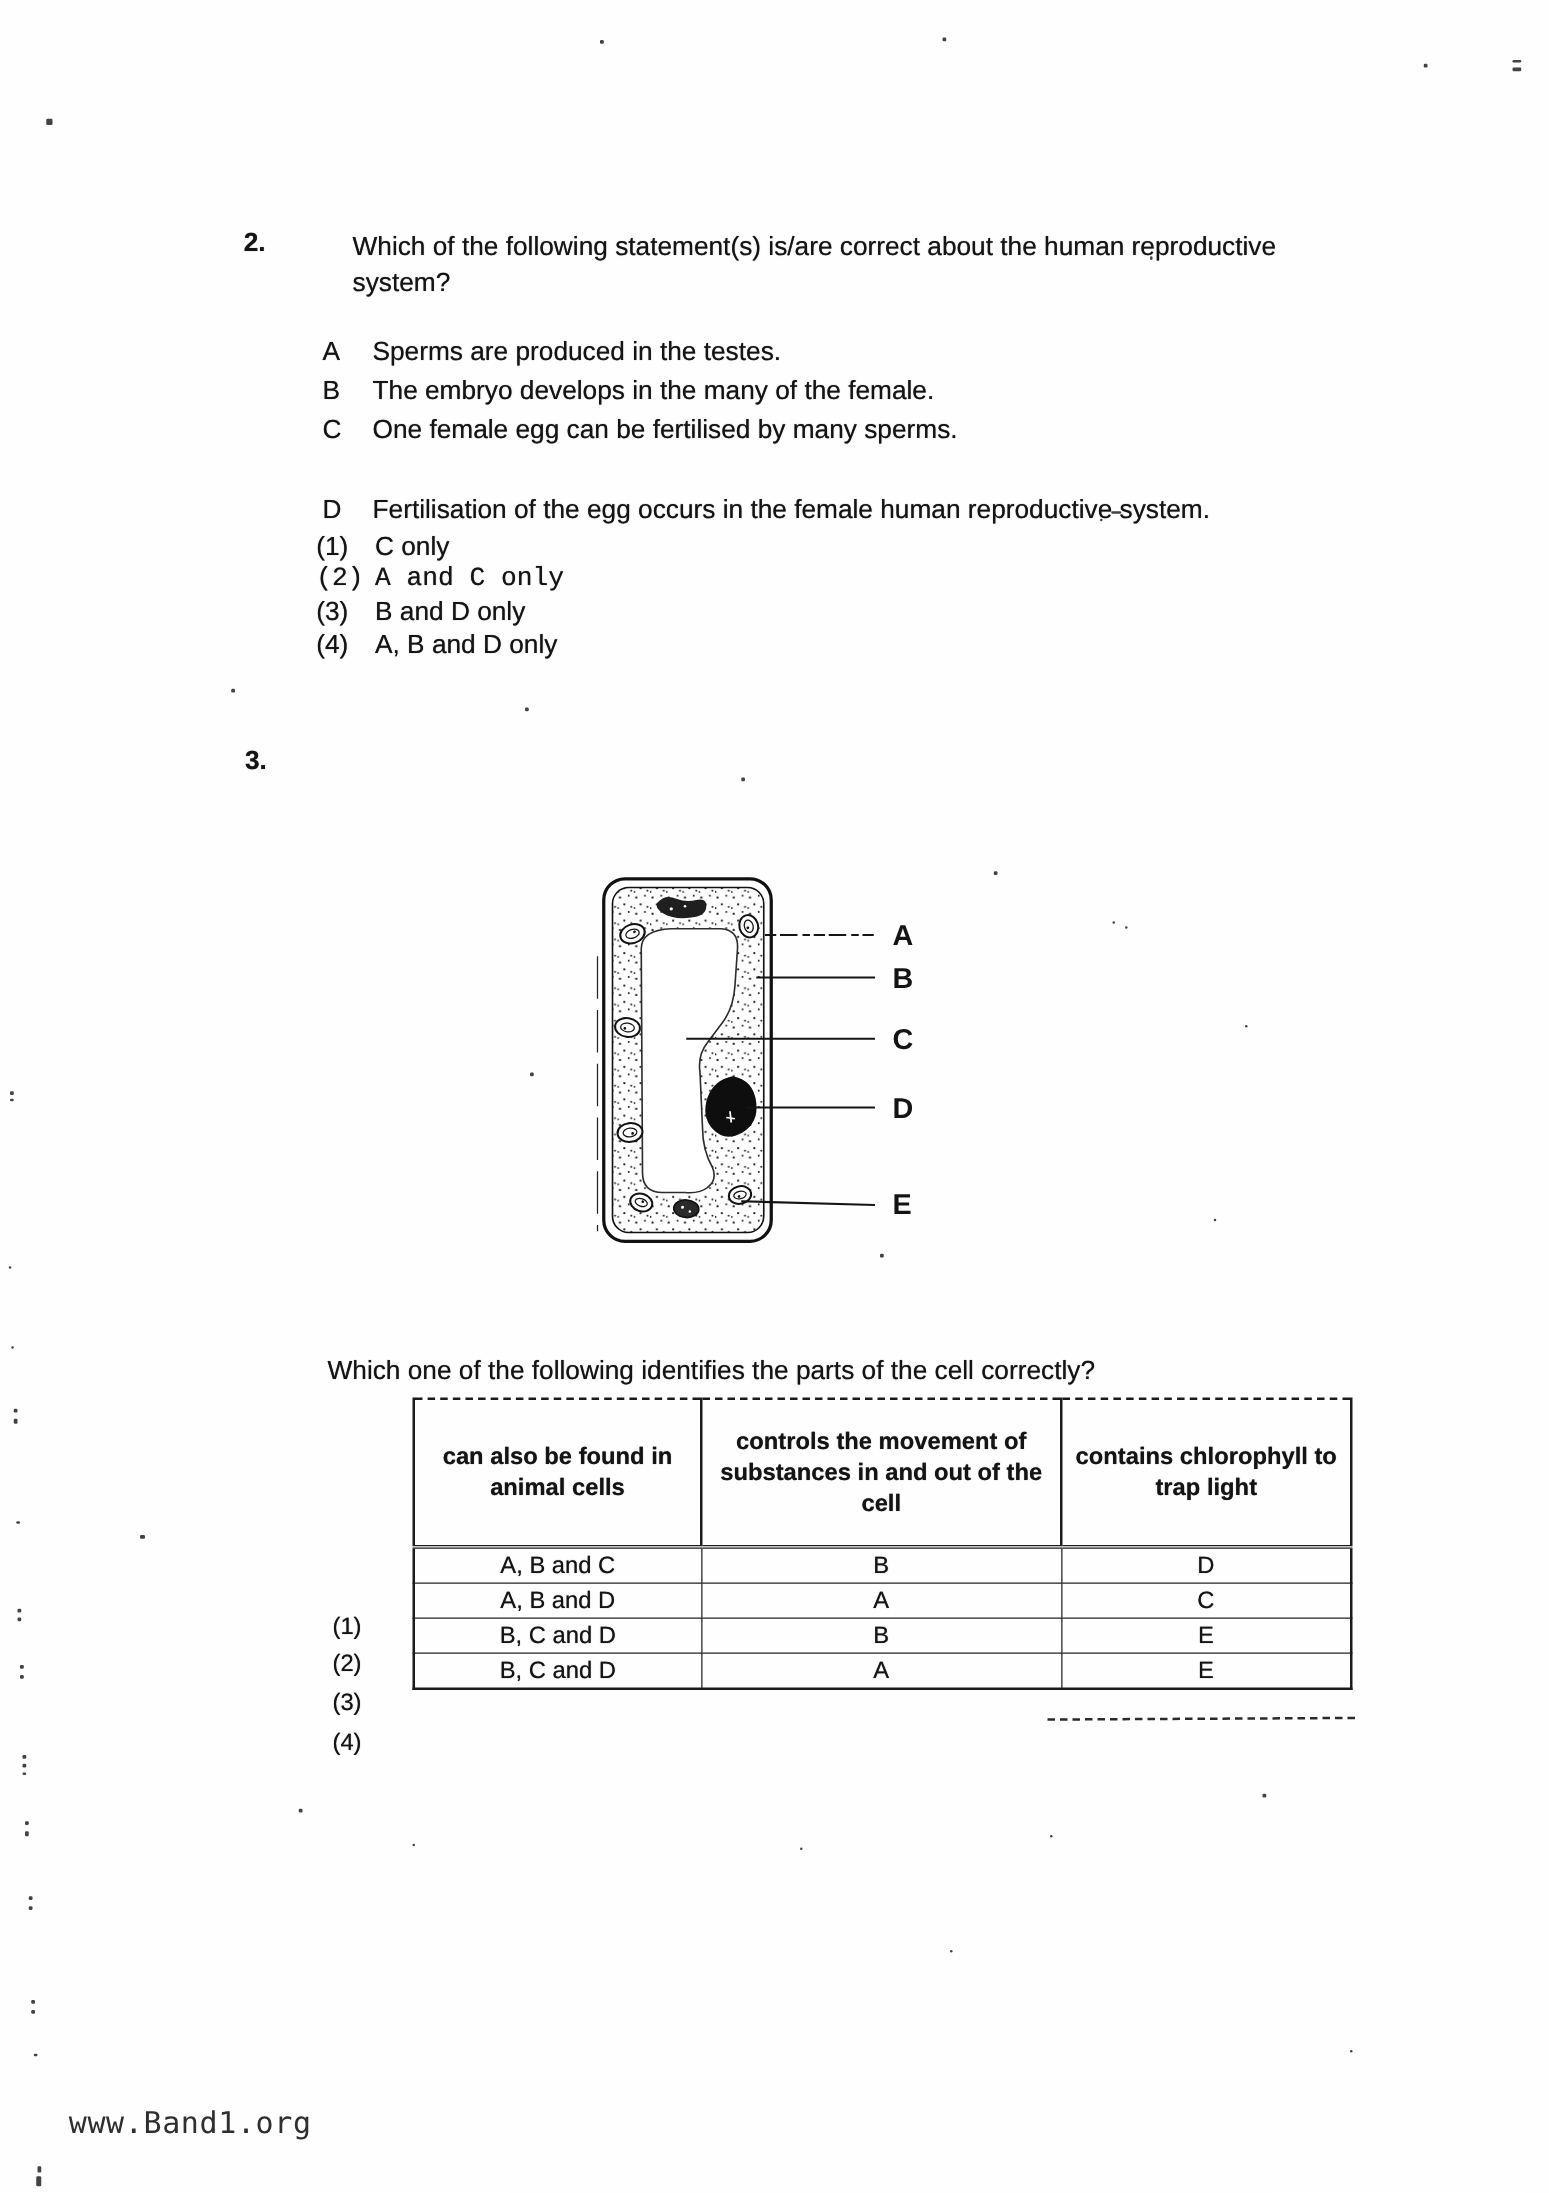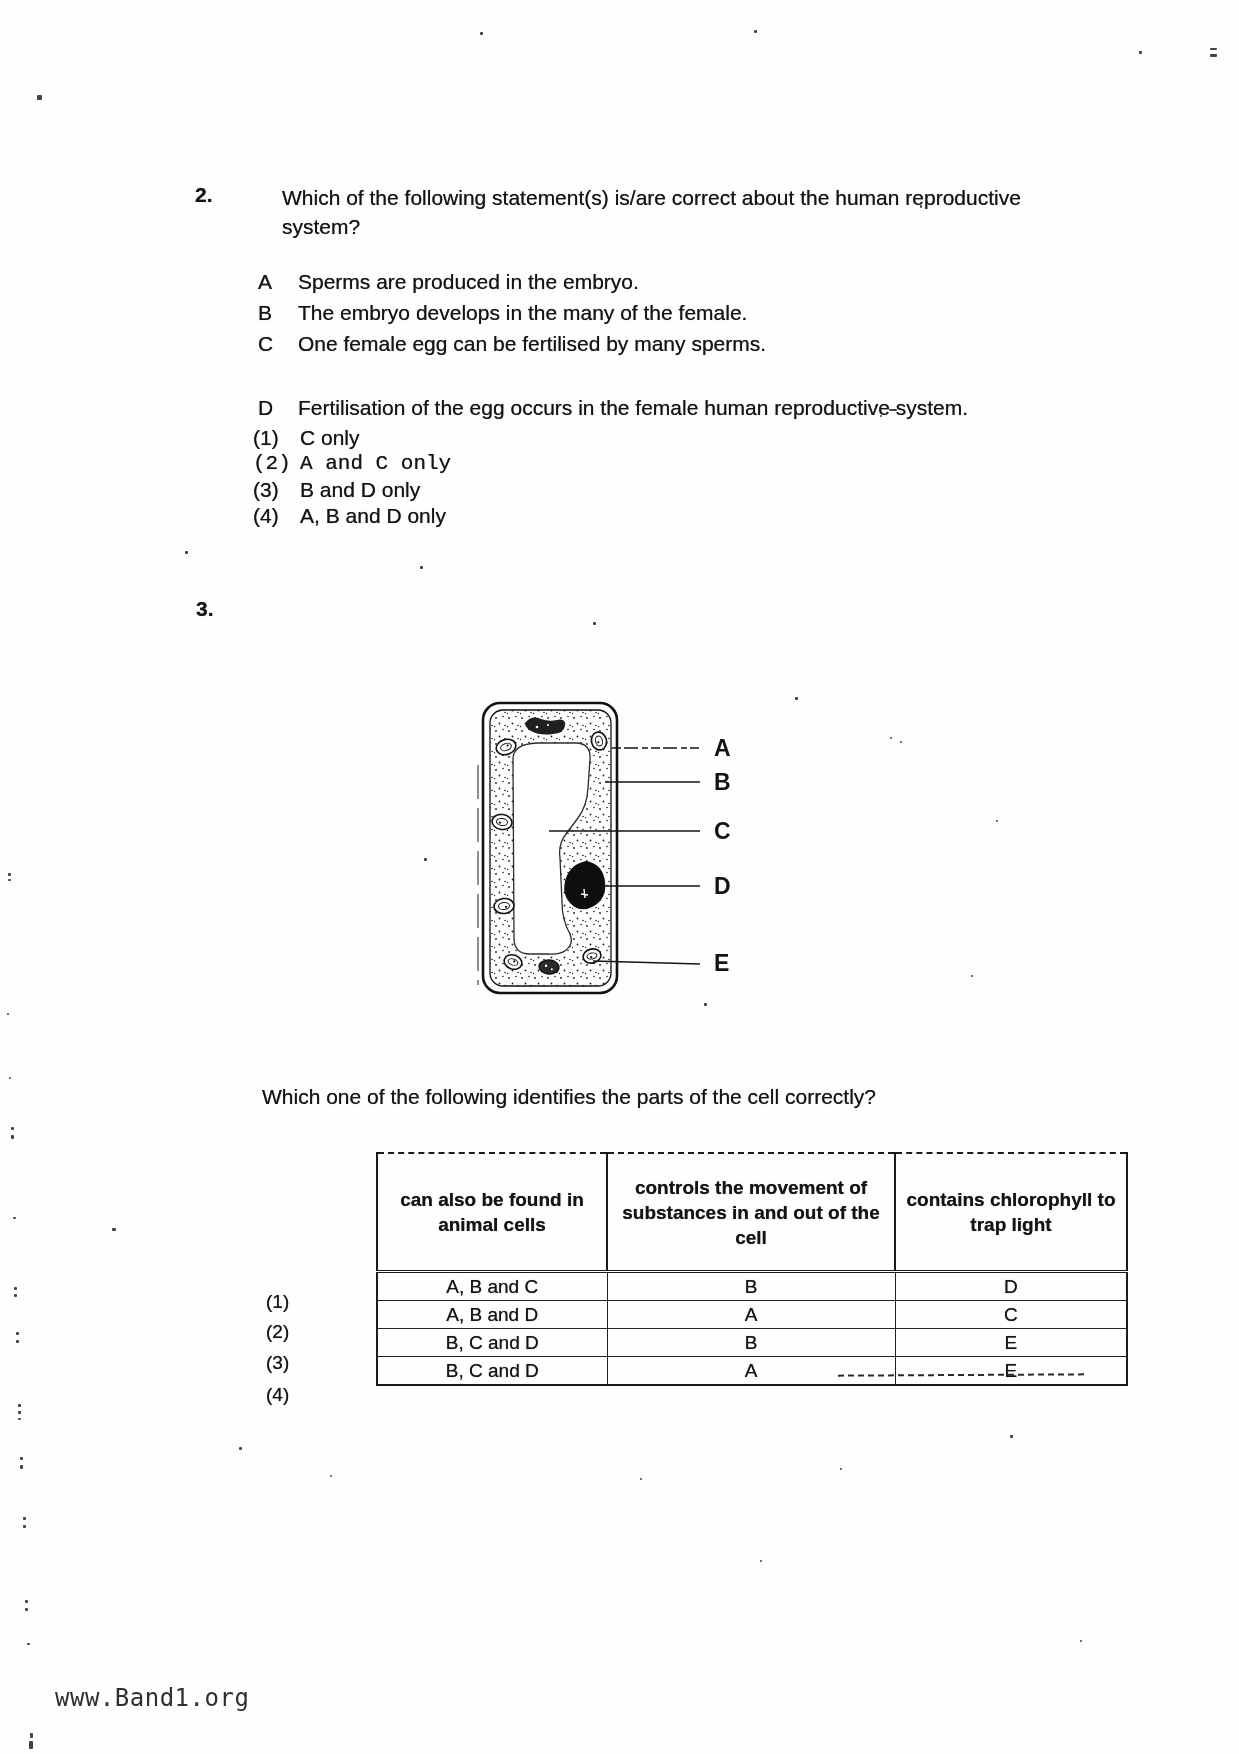--- a/index.html
+++ b/index.html
@@ -10,23 +10,23 @@
   .abs{position:absolute;}
   .scan{text-shadow:0 0 .7px rgba(15,15,15,.75);}
   .qnum{font-size:21px;font-weight:bold;}
   .qtext{font-size:21px;line-height:29px;margin-left:24px;}
   .stmt{font-size:21px;white-space:nowrap;}
   .stmt .lab{display:inline-block;width:40px;}
   .opt{font-size:21px;white-space:nowrap;}
   .opt .lab{display:inline-block;width:47px;}
   .subq{font-size:21px;}
   table.qtable{
-    position:absolute;left:330px;top:1152px;width:750px;
+    position:absolute;left:330px;top:1118px;width:750px;
     border-collapse:collapse;table-layout:fixed;
-    border:2.4px solid #1b1b1b;border-top:2.4px dashed #1b1b1b;margin-left:46px;
+    border:2.4px solid #1b1b1b;border-top:2.4px dashed #1b1b1b;
   }
   table.qtable th{
     border:2px solid #1b1b1b;border-top:2.4px dashed #1b1b1b;border-bottom:3px double #1b1b1b;
     font-size:19px;font-weight:bold;line-height:25px;height:112px;
     vertical-align:middle;text-align:center;padding:2px 6px;
   }
   table.qtable td{
     border:1.7px solid #222;font-size:19px;text-align:center;height:27px;padding:0;
   }
   .rowlab{font-size:19px;}
@@ -37,21 +37,21 @@
 </style>
 </head>
 <body>
 
 <div class="page">
 
   <div class="abs qnum scan" style="left:195px;top:183px;">2.</div>
   <div class="abs qtext scan" style="left:258px;top:183px;width:780px;">Which of the following statement(s) is/are correct about the human reproductive system?</div>
 
   <div class="abs stmt scan" style="left:258px;top:270px;">
-    <span class="lab">A</span><span>Sperms are produced in the embryo.</span>
+    <span class="lab">A</span><span>Sperms are produced in the testes.</span>
   </div>
   <div class="abs stmt scan" style="left:258px;top:301px;">
     <span class="lab">B</span><span>The embryo develops in the many of the female.</span>
   </div>
   <div class="abs stmt scan" style="left:258px;top:332px;">
     <span class="lab">C</span><span>One female egg can be fertilised by many sperms.</span>
   </div>
   <div class="abs stmt scan" style="left:258px;top:363px;margin-top:33px;">
     <span class="lab">D</span><span>Fertilisation of the egg occurs in the female human reproductive system.</span>
   </div>

